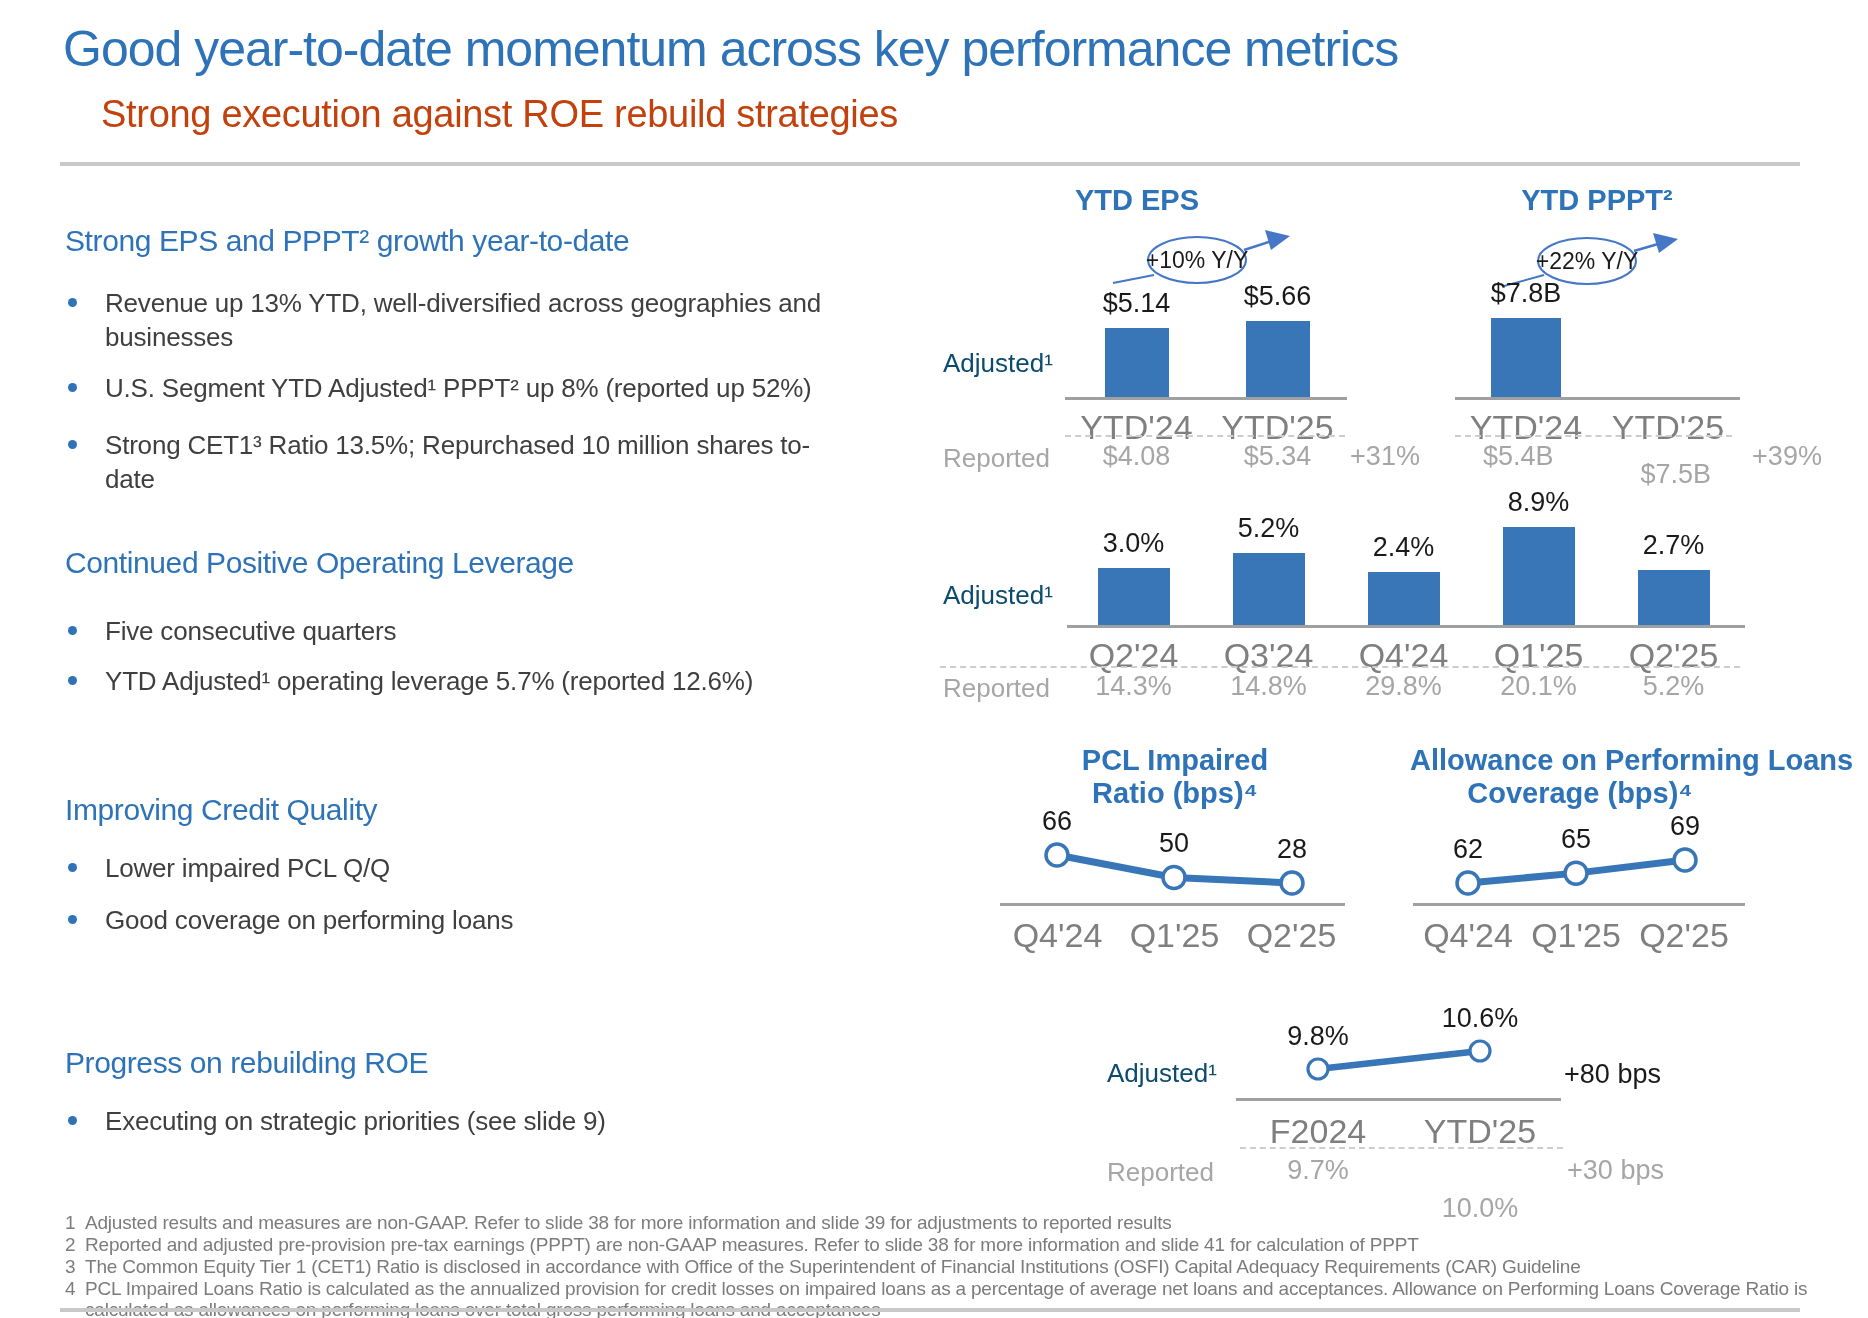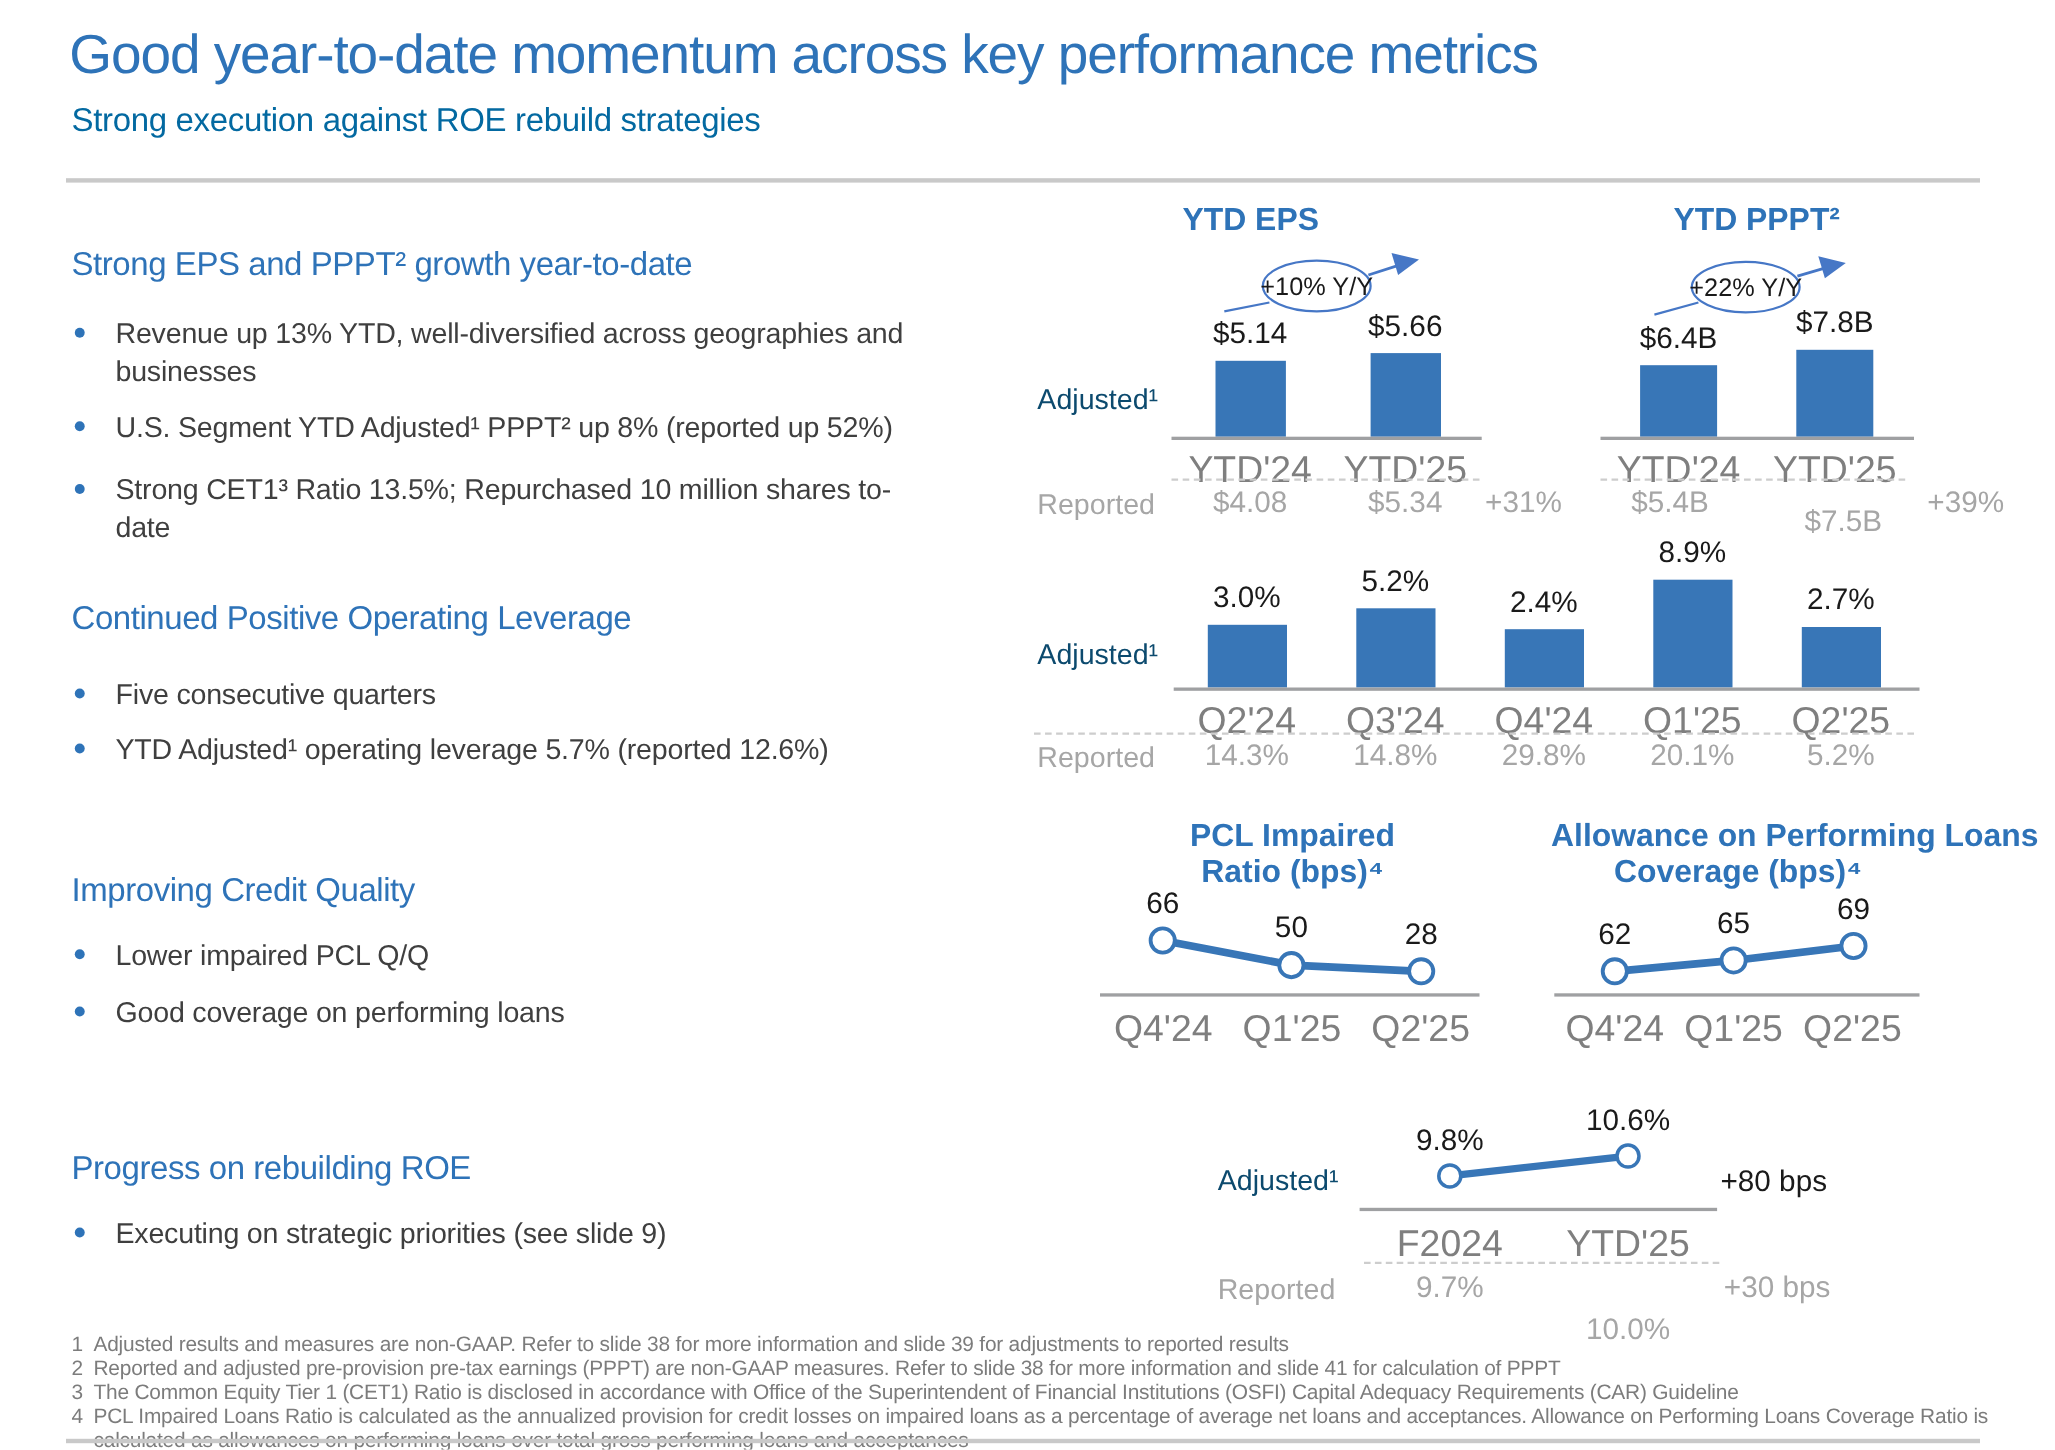--- a/index.html
+++ b/index.html
@@ -1,21 +1,21 @@
 <!DOCTYPE html>
 <html><head>
 <meta charset="utf-8">
 <style>
   html,body{margin:0;padding:0;background:#ffffff;}
   .slide{position:relative;width:1868px;height:1318px;background:#ffffff;overflow:hidden;
          font-family:"Liberation Sans","DejaVu Sans",sans-serif;color:#1a1a1a;}
   .abs{position:absolute;}
   
   .title{font-size:50px;letter-spacing:-1px;color:#2E73B8;white-space:nowrap;}
-  .subtitle{font-size:30px;letter-spacing:-0.3px;color:#0369a1;white-space:nowrap;}
+  .subtitle{font-size:38px;letter-spacing:-0.3px;color:#c2410c;white-space:nowrap;margin-left:36px;}
   .divider{height:4px;background:#C9C9C9;}
   
   .sechead{font-size:30px;letter-spacing:-0.4px;color:#2E73B8;white-space:nowrap;}
   .bullet{display:flex;align-items:flex-start;}
   .dot{flex:0 0 auto;width:9px;height:9px;border-radius:50%;background:#2E73B8;margin:12px 0 0 3px;}
   .btext{margin-left:28px;font-size:26px;line-height:34px;color:#3F3F3F;width:740px;letter-spacing:-0.2px;}
   
   .charttitle{font-size:29px;font-weight:700;color:#2E73B8;text-align:center;white-space:nowrap;}
   .plot{display:flex;align-items:flex-end;justify-content:flex-start;}
   .bcol{display:flex;flex-direction:column;align-items:center;justify-content:flex-end;}
@@ -124,24 +124,20 @@
     <div class="abs charttitle" style="left:17px;top:12px;width:300px;">YTD PPPT²</div>
     <svg class="abs" style="left:60px;top:50px;" width="260" height="78" viewBox="0 0 260 78">
       <line x1="14" y1="64" x2="54" y2="53" stroke="#4677C6" stroke-width="2"></line>
       <line x1="144" y1="29" x2="168" y2="22" stroke="#4677C6" stroke-width="2.5"></line>
       <polygon points="163,11 188,17 169,31" fill="#4677C6"></polygon>
       <ellipse cx="97" cy="39" rx="49" ry="23" fill="#ffffff" stroke="#4677C6" stroke-width="2"></ellipse>
       <text x="97" y="47" text-anchor="middle" class="annot-text">+22% Y/Y</text>
     </svg>
     <div class="abs plot" style="left:25px;top:0;width:284px;height:225px;">
         <div class="bcol" style="width: 142px;">
-          <div class="barlabel">$6.4B</div>
-          <div class="bar" style="width: 70px; height: 65px;"></div>
-        </div>
-        <div class="bcol" style="width: 142px;">
           <div class="barlabel">$7.8B</div>
           <div class="bar" style="width: 70px; height: 79px;"></div>
         </div>
       </div>
     <div class="abs axisline" style="left:25px;top:225px;width:285px;"></div>
     <div class="abs cats" style="left:25px;top:236px;width:284px;">
         <div class="cat" style="width: 142px;">YTD'24</div>
         <div class="cat" style="width: 142px;">YTD'25</div>
       </div>
     <div class="abs dashedline" style="left:25px;top:263px;width:277px;"></div>

